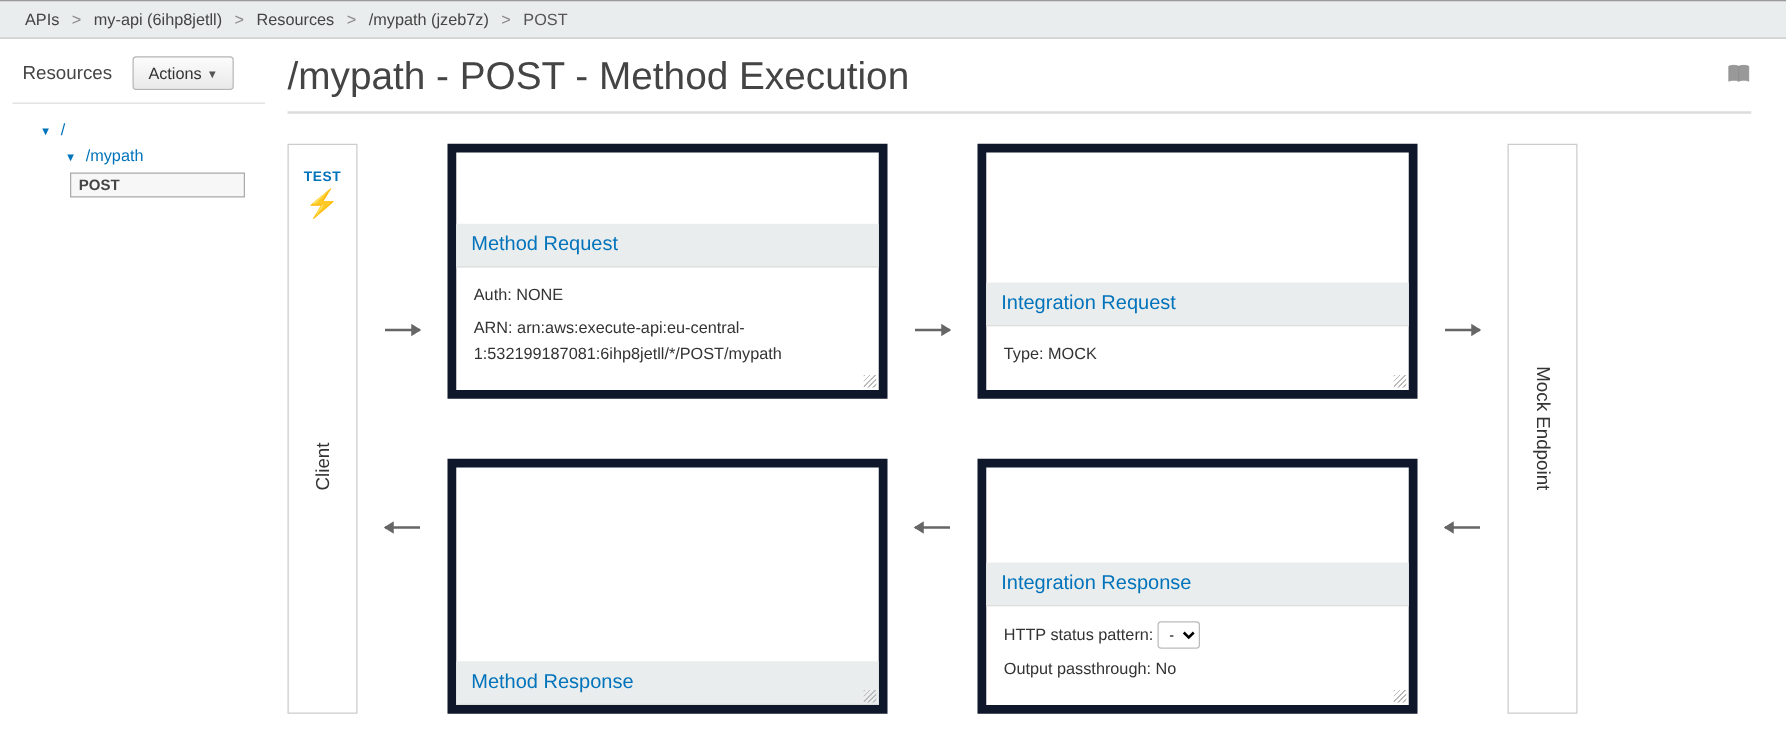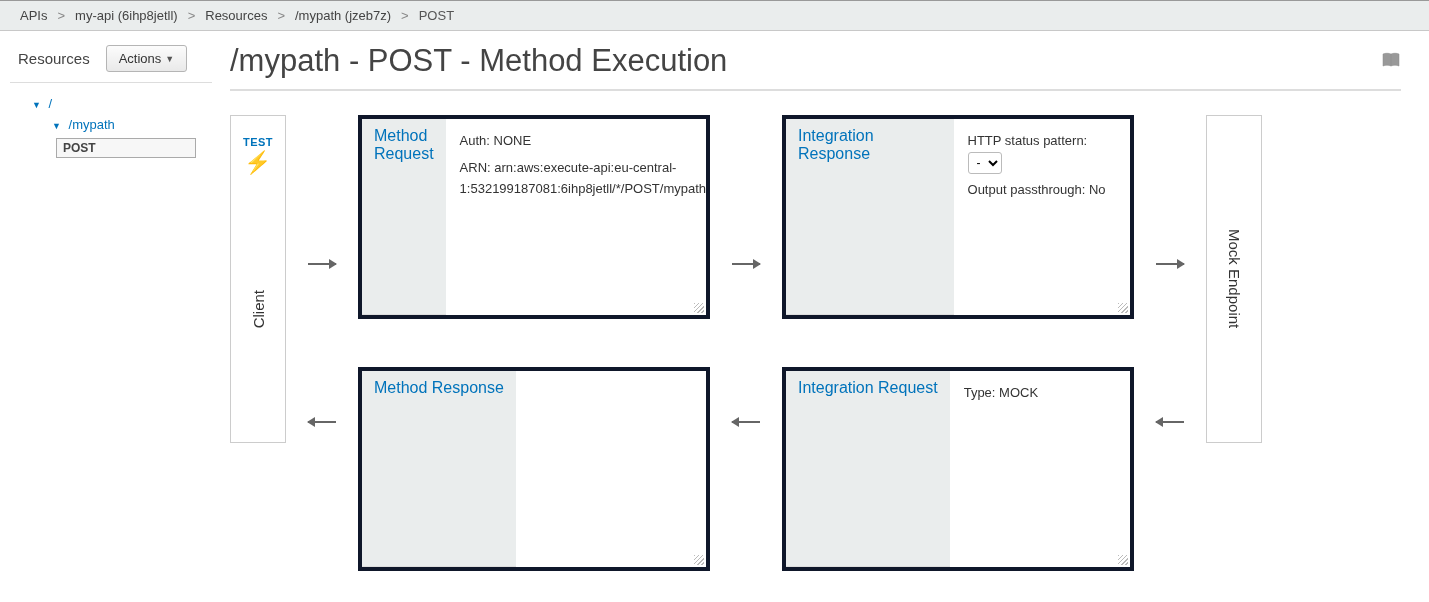--- a/index.html
+++ b/index.html
@@ -160,24 +160,25 @@
     content:""; position:absolute; left:-1px; top:-4px;
     border-right: 8px solid #666; border-top:5px solid transparent; border-bottom:5px solid transparent;
   }
   .card-col {
     display: flex;
     flex-direction: column;
     gap: 48px;
     width: 352px;
   }
   .card {
-    border: 4px solid #0f172a;
+    border: 7px solid #0f172a;
     min-height: 204px;
     display: flex;
-    flex-direction: row;
+    flex-direction: column;
+    justify-content: flex-end;
   }
   .card .chead {
     background: #eaeded;
     border-bottom: 1px solid #ddd;
     padding: 8px 12px;
     font-size: 16px;
     color: #0073bb;
   }
   .card .cbody {
     padding: 12px 14px;
@@ -194,21 +195,21 @@
     background: repeating-linear-gradient(135deg,#bbb 0 1px, transparent 1px 3px);
   }
   .card { position: relative; }
   select.tiny {
     border: 1px solid #bbb;
     border-radius: 3px;
     padding: 2px 4px;
     font-size: 12px;
     background: #fff;
   }
-  .vpanel { height: 328px; }
+  .vpanel { height: 456px; }
 </style>
 </head>
 <body>
 
 <div class="breadcrumb-bar">
   <a href="#">APIs</a>
   <span class="sep">&gt;</span>
   <a href="#">my-api (6ihp8jetll)</a>
   <span class="sep">&gt;</span>
   <a href="#">Resources</a>
@@ -286,45 +287,45 @@
         </div>
       </div>
 
       <div class="arrow-col">
         <div class="arrow right"></div>
         <div class="arrow left"></div>
       </div>
 
       <div class="card-col">
         <div class="card">
+          <div class="chead">Integration Request</div>
+          <div class="cbody">
+            <div class="kv">
+              <span class="k">Type:</span>
+              <span>MOCK</span>
+            </div>
+          </div>
+          <div class="corner-handle"></div>
+        </div>
+        <div class="card">
           <div class="chead">Integration Response</div>
           <div class="cbody">
             <div class="kv">
               <span class="k">HTTP status pattern:</span>
               <select class="tiny">
                 <option>-</option>
               </select>
             </div>
             <div class="kv">
               <span class="k">Output passthrough:</span>
               <span>No</span>
             </div>
           </div>
           <div class="corner-handle"></div>
         </div>
-        <div class="card">
-          <div class="chead">Integration Request</div>
-          <div class="cbody">
-            <div class="kv">
-              <span class="k">Type:</span>
-              <span>MOCK</span>
-            </div>
-          </div>
-          <div class="corner-handle"></div>
-        </div>
       </div>
 
       <div class="arrow-col">
         <div class="arrow right"></div>
         <div class="arrow left"></div>
       </div>
 
       <div class="vpanel right">
         <div class="vlabel2">Mock Endpoint</div>
       </div>

